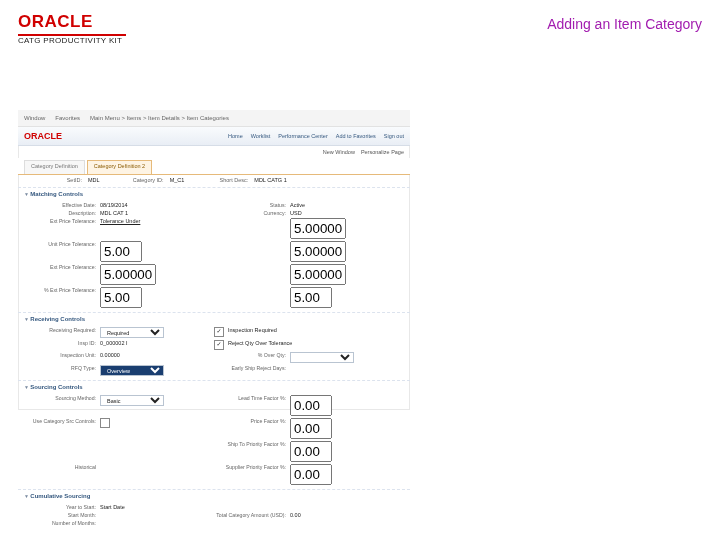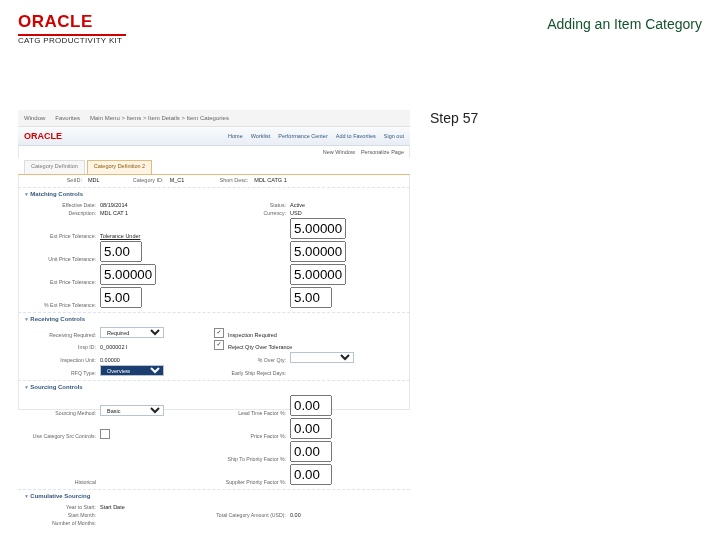--- a/index.html
+++ b/index.html
@@ -2,38 +2,38 @@
 <html><head>
 <meta charset="utf-8">
 <style>
 html,body{margin:0;padding:0;width:720px;height:540px;font-family:Arial,Helvetica,sans-serif;background:#fff;color:#222;overflow:hidden}
 .page{position:relative;width:720px;height:449px}
 .hdr{position:absolute;top:12px;left:18px;right:18px;height:44px}
 .logo{display:inline-block}
 .logo .o{font:bold 17px Arial;color:#d00000;letter-spacing:.5px}
 .logo .sub{font:8px Arial;color:#222;letter-spacing:.3px}
 .logo .line{height:2px;background:#d00000;width:108px;margin-top:2px}
-.title{position:absolute;right:0;top:4px;font:14px Arial;color:#14532d}
+.title{position:absolute;right:0;top:4px;font:14px Arial;color:#a21caf}
 .shot{position:absolute;left:18px;top:110px;width:392px;height:300px;border:0;font:6.5px Arial;color:#444;background:#fff;box-shadow:0 0 0 1px #e8e8e8 inset}
 .shot .tabbar{height:16px;background:#f4f4f4;border-bottom:1px solid #e2e2e2;display:flex;align-items:center;padding:0 6px;gap:10px}
 .shot .tabbar span{font-size:6px;color:#666}
 .shot .brand{height:18px;background:linear-gradient(#f9fbfd,#e9eef5);border-bottom:1px solid #d6dde7;display:flex;align-items:center;justify-content:space-between;padding:0 6px}
 .shot .brand .b{font:bold 9px Arial;color:#d00000}
 .shot .brand .nav{display:flex;gap:8px;font-size:5.5px;color:#35587f}
 .shot .pgtitle{height:12px;display:flex;justify-content:flex-end;align-items:center;padding:0 6px;font-size:5.5px;color:#555;gap:6px}
 .shot .tabs2{height:14px;display:flex;gap:2px;padding:2px 6px 0;border-bottom:1px solid #e6ba7a;background:#fff}
 .shot .tabs2 span{padding:2px 6px;font-size:5.5px;color:#777;border:1px solid #ddd;border-bottom:none;background:#f7f7f7}
 .shot .tabs2 span.active{background:#fef4e4;border-color:#e6ba7a;color:#8a5a00}
 .shot .row{display:flex;align-items:center;gap:6px;padding:2px 6px}
 .shot .row .lab{font-size:5.5px;color:#666;min-width:58px;text-align:right}
 .shot .row .val{font-size:5.5px;color:#222}
 .shot .section{font-size:6px;color:#35587f;font-weight:bold;padding:3px 6px;border-top:1px dashed #dce3ee;margin-top:2px}
 .shot .section::before{content:"▼ ";font-size:5px;color:#7a8aa0}
 .shot .grid2{display:flex;flex-wrap:wrap;padding:1px 6px}
-.shot .grid2 .cell{width:50%;display:flex;align-items:flex-end;gap:4px;padding:1px 0}
+.shot .grid2 .cell{width:50%;display:flex;align-items:flex-start;gap:4px;padding:1px 0}
 .shot .grid2 .cell .lab{font-size:5.2px;color:#666;min-width:72px;text-align:right}
 .shot .grid2 .cell .val{font-size:5.5px;color:#222}
 .shot input[type=text],.shot select{font-size:5.5px;height:9px;border:1px solid #b9c4d1;background:#fff;color:#222;padding:0 2px}
 .shot select{height:11px}
 .shot .inp-xs{width:34px}
 .shot .inp-s{width:48px}
 .shot .sel{width:64px}
 .shot .sel-hl{background:#1a3e70;color:#fff}
 .shot .cb{width:8px;height:8px;border:1px solid #888;display:inline-block;background:#fff}
 .shot .cb.ck::after{content:"✓";font-size:6px;color:#222;display:block;line-height:7px;text-align:center}
@@ -49,21 +49,20 @@
 <div class="hdr">
   <div class="logo">
     <div class="o">ORACLE</div>
     <div class="line"></div>
     <div class="sub">CATG PRODUCTIVITY KIT</div>
   </div>
   <div class="title">Adding an Item Category</div>
 </div>
 
 <div class="side">
-  <div class="step">Step 57</div>
 </div>
 
 <div class="shot">
   <div class="tabbar">
     <span>Window</span>
     <span>Favorites</span>
     <span>Main Menu &gt; Items &gt; Item Details &gt; Item Categories</span>
   </div>
   <div class="brand">
     <span class="b">ORACLE</span>

